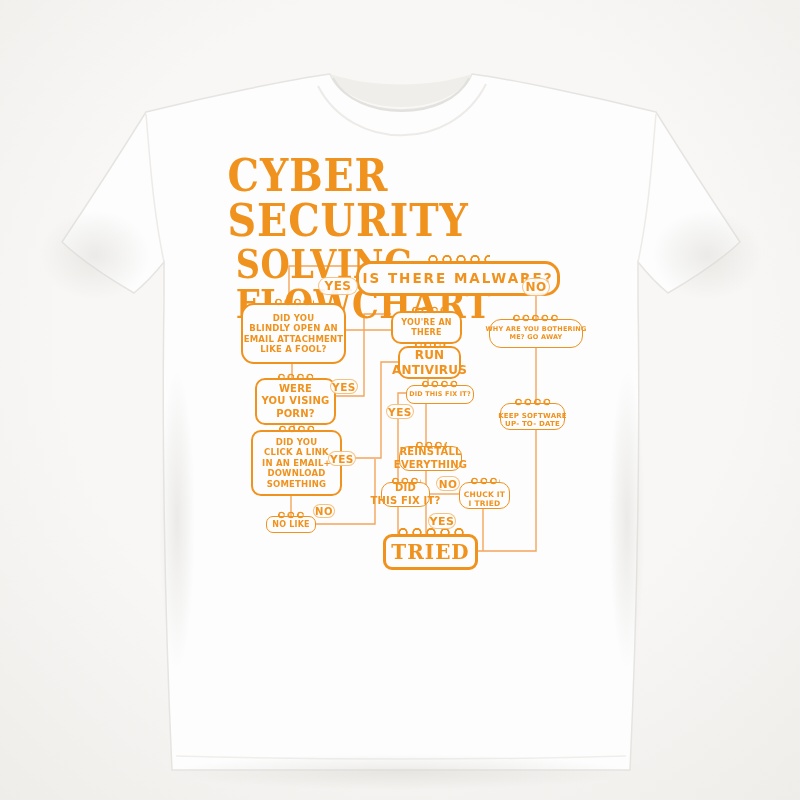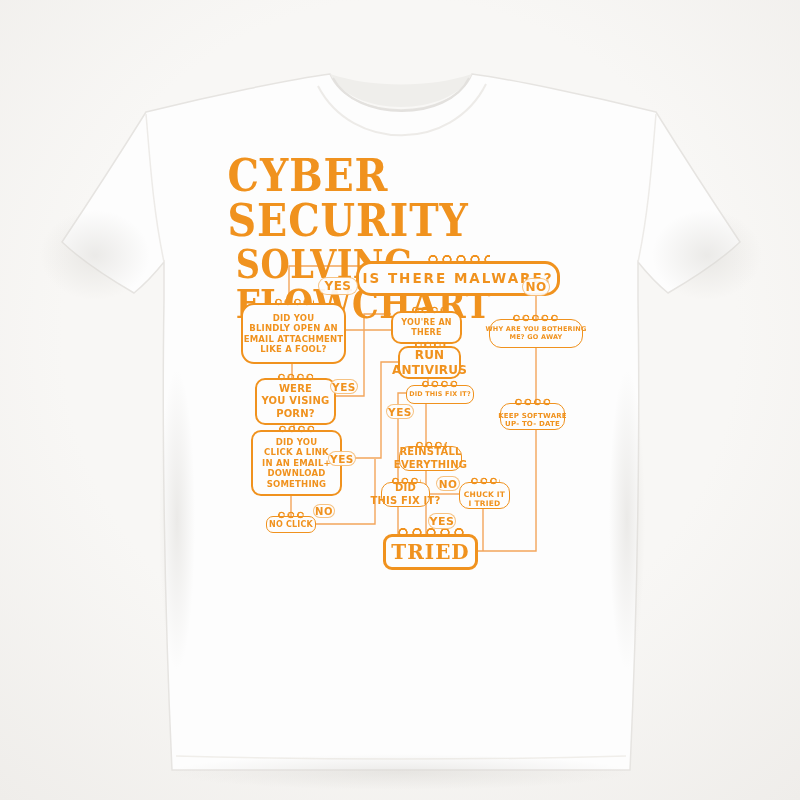--- a/index.html
+++ b/index.html
@@ -140,21 +140,21 @@
     <i class="loops" style="width:38px;"></i>
     <span class="nlabel">DID YOU
 CLICK A LINK
 IN AN EMAIL+
 DOWNLOAD
 SOMETHING</span>
   </div>
 
   <div class="node" style="left:266px;top:516px;width:48px;height:15px;font-size:8px;border-radius:7px;border-width:1.5px;">
     <i class="loops" style="width:28px;top:-6px;"></i>
-    <span class="nlabel">NO CLICK</span>
+    <span class="nlabel">NO LIKE</span>
   </div>
 
   <div class="node" style="left:391px;top:311px;width:67px;height:29px;font-size:8px;">
     <i class="loops" style="width:32px;"></i>
     <span class="nlabel">YOU'RE AN
 THERE</span>
   </div>
 
   <div class="node" style="left:398px;top:346px;width:59px;height:29px;font-size:12px;">
     <i class="loops" style="width:32px;"></i>

